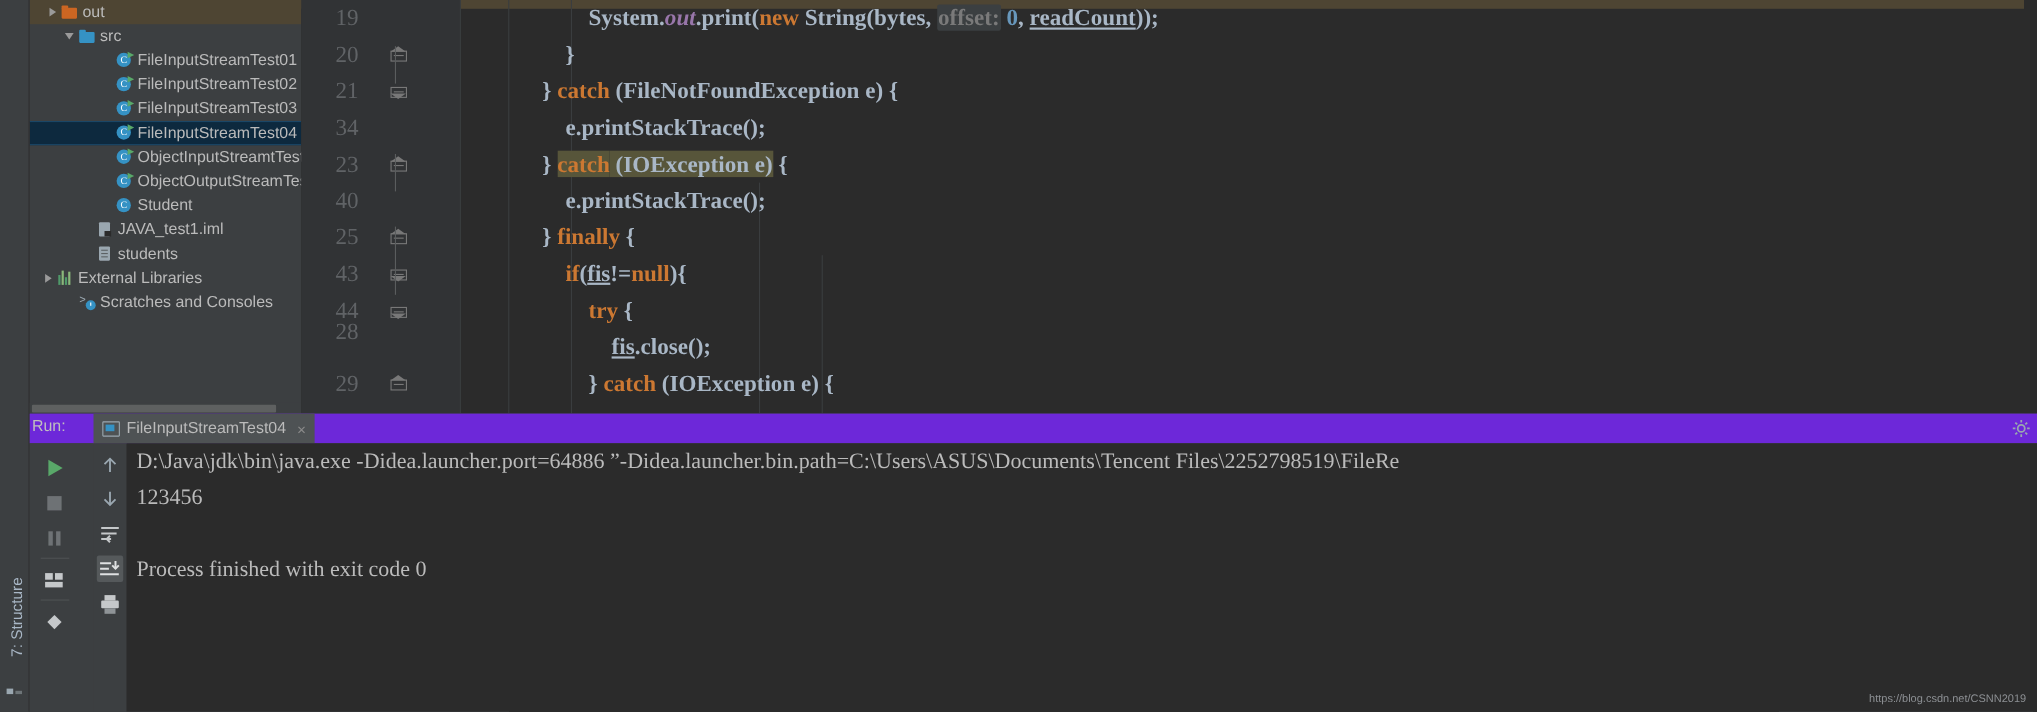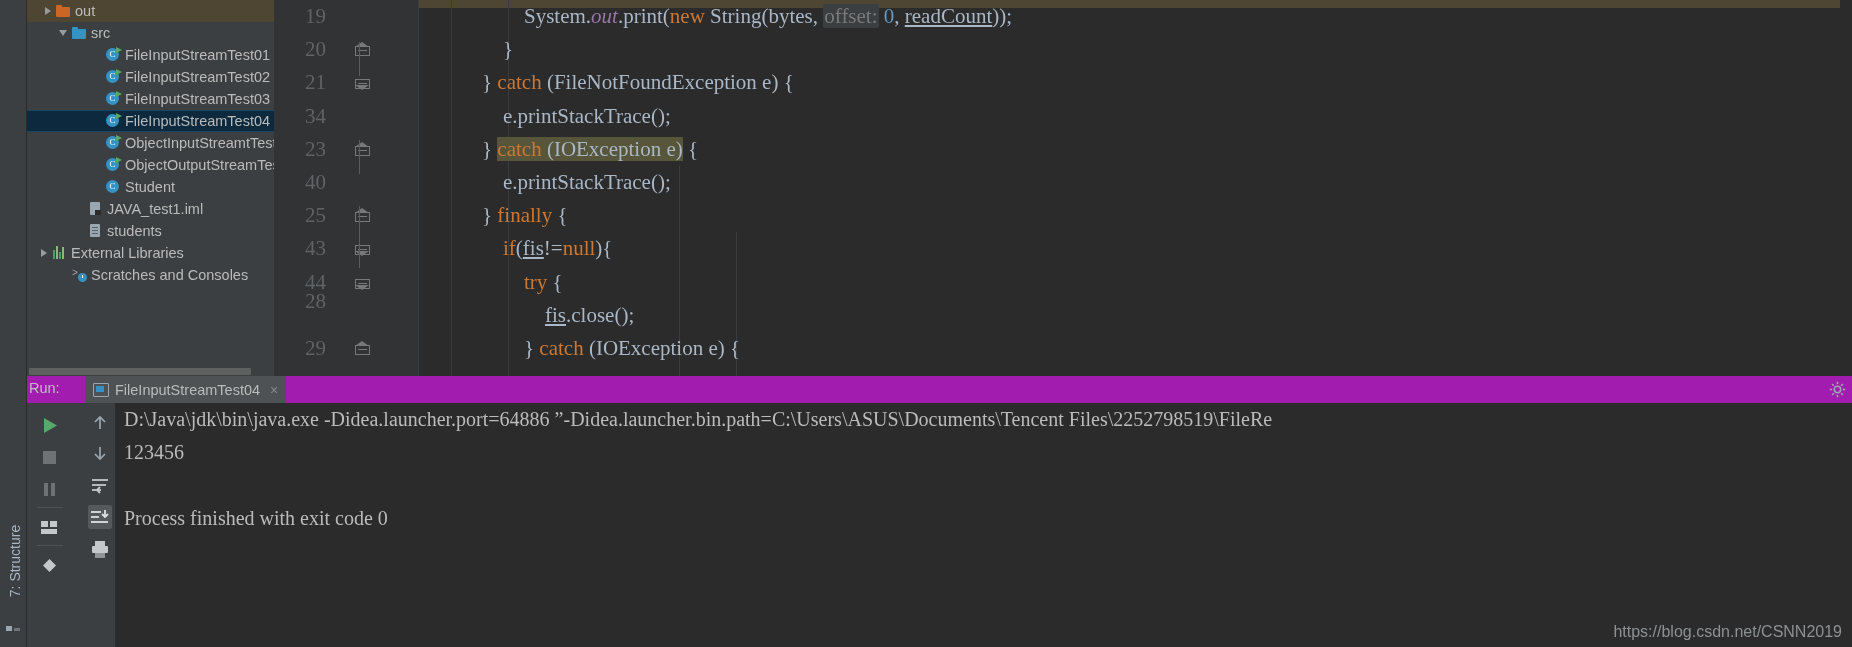--- a/index.html
+++ b/index.html
@@ -243,22 +243,22 @@
     background: #313335;
   }
   .gutter-sep {
     position: absolute;
     left: 144px; top: 0;
     width: 1px; height: 376px;
     background: #3a3d3f;
   }
   .code-area {
     position: absolute;
-    left: 145px; top: 0;
-    right: 0; height: 316px;
+    left: 156px; top: 0;
+    right: 0; height: 316px; font-weight: bold;
   }
   .line {
     position: relative;
     height: 33.2px;
     white-space: pre;
     font-family: "Liberation Serif", serif;
     font-size: 21px;
     line-height: 33.2px;
     color: #a9b7c6;
   }
@@ -358,21 +358,21 @@
   .run-panel {
     position: absolute;
     left: 27px; top: 376px;
     width: 1825px; height: 271px;
     background: #3c3f41;
   }
   .run-tabbar {
     position: absolute;
     left: 0; top: 0;
     width: 1825px; height: 27px;
-    background: #a21caf;
+    background: #6d28d9;
   }
   .run-label {
     position: absolute;
     left: 2px; top: 4px;
     color: #bfbfbf;
     font-size: 14.5px;
   }
   .run-tab {
     position: absolute;
     left: 58px; top: 0;
@@ -465,21 +465,21 @@
     font-family: "Liberation Serif", serif;
     font-size: 20px;
     line-height: 33px;
     color: #bbbbbb;
     padding-left: 9px;
   }
   .watermark {
     position: absolute;
     right: 10px; bottom: 6px;
     color: #8d9094;
-    font-size: 16px;
+    font-size: 10px;
     font-family: "Liberation Sans", sans-serif;
   }
 </style>
 </head>
 <body>
 
 <div id="app">
 
   <div class="left-strip">
     <div class="vert-tab">

